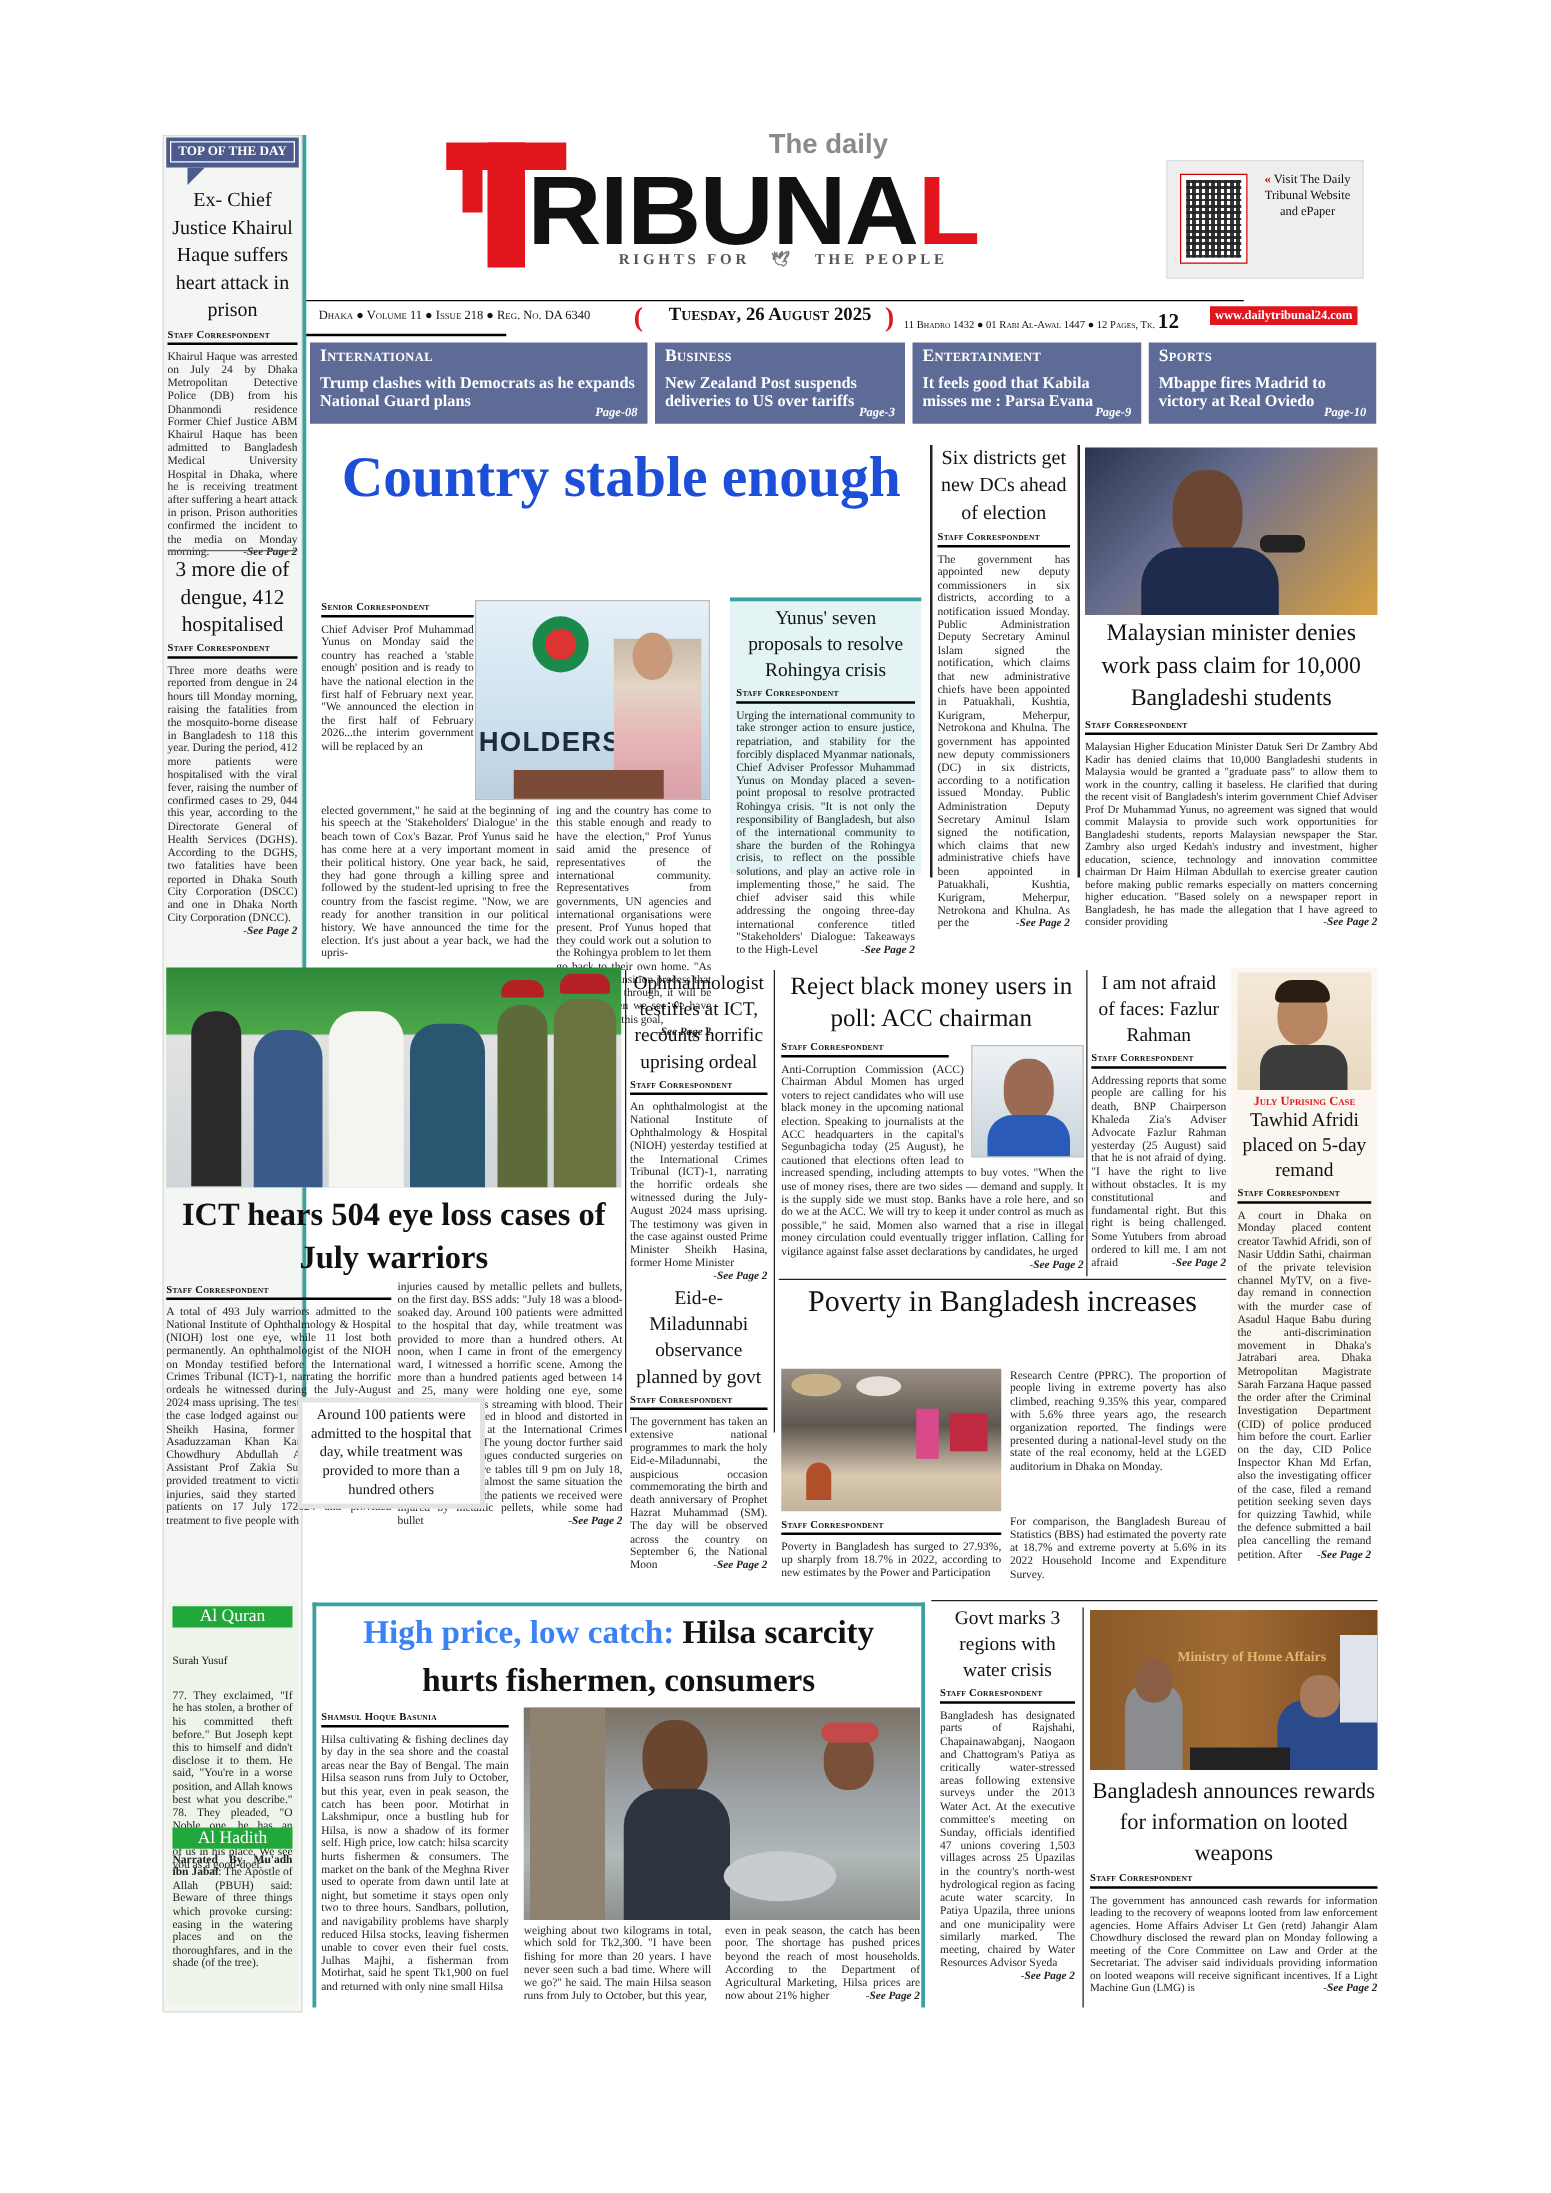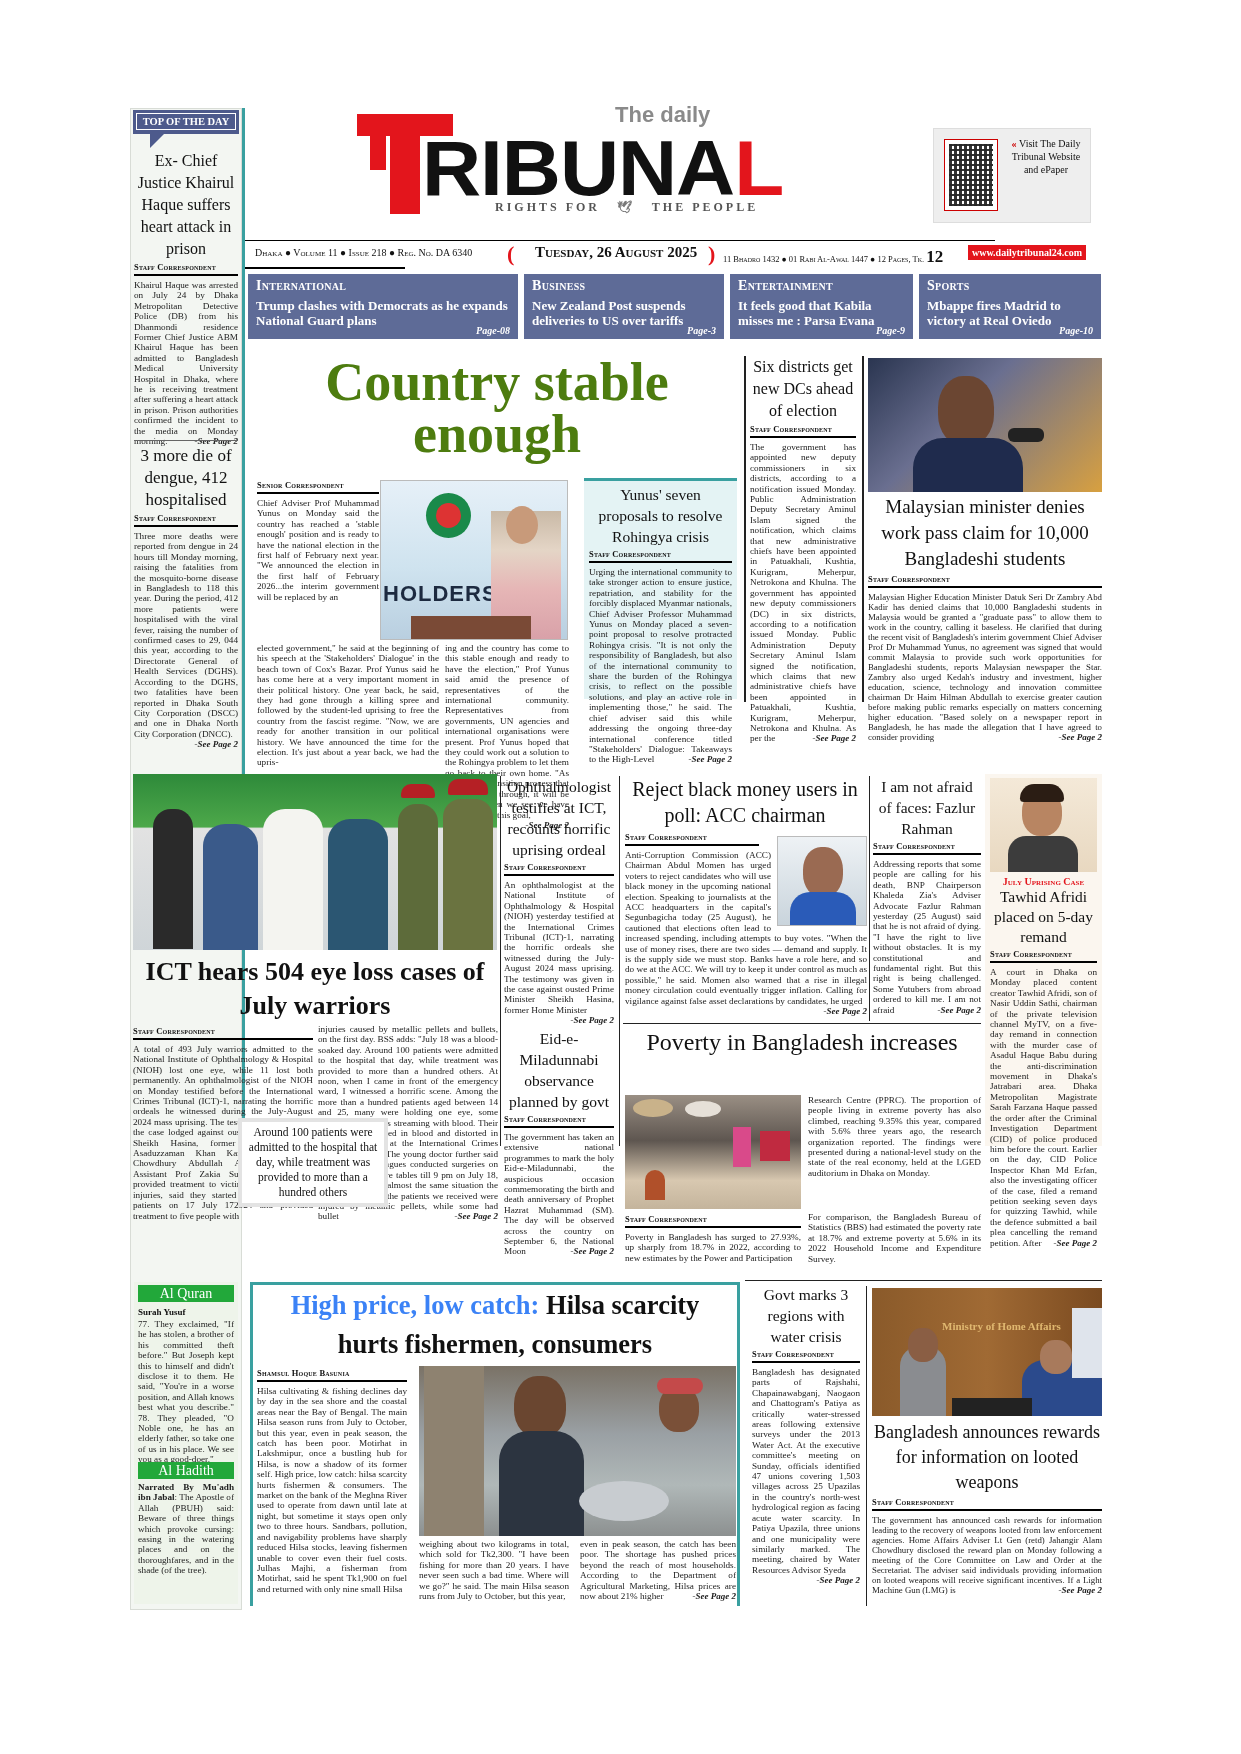--- a/index.html
+++ b/index.html
@@ -101,21 +101,21 @@
   <div class="cname">Entertainment</div>
   <div class="ctitle">It feels good that Kabila misses me : Parsa Evana</div>
   <div class="cpage">Page-9</div>
 </div>
 <div class="cat" style="left:919px;width:182px">
   <div class="cname">Sports</div>
   <div class="ctitle">Mbappe fires Madrid to victory at Real Oviedo</div>
   <div class="cpage">Page-10</div>
 </div>
 
-<div class="abs" style="left:252px;top:356px;width:490px;text-align:center;color:#4d7c0f;font-weight:bold;font-size:54px;line-height:52px">
+<div class="abs" style="left:252px;top:356px;width:490px;text-align:center;color:#1d4ed8;font-weight:bold;font-size:46px;line-height:52px">
   <div>Country stable enough</div>
 </div>
 
 <div class="abs" style="left:257px;top:478px;width:122px">
   <div class="byline">Senior Correspondent</div>
   <div class="body-text">Chief Adviser Prof Muhammad Yunus on Monday said the country has reached a 'stable enough' position and is ready to have the national election in the first half of February next year. "We announced the election in the first half of February 2026...the interim government will be replaced by an</div>
 </div>
 <div class="photo" style="left:380px;top:480px;width:188px;height:160px;background:linear-gradient(180deg,#e6f0f8 0%,#cfe3ef 55%,#b9cfe0 100%);border:1px solid #bbb">
   <div class="abs" style="left:45px;top:12px;width:45px;height:45px;border-radius:50%;background:#1a8a4a"></div>
   <div class="abs" style="left:55px;top:22px;width:25px;height:25px;border-radius:50%;background:#d33"></div>
@@ -243,21 +243,21 @@
 <div class="abs" style="left:808px;top:1095px;width:173px">
   <div class="body-text">Research Centre (PPRC). The proportion of people living in extreme poverty has also climbed, reaching 9.35% this year, compared with 5.6% three years ago, the research organization reported. The findings were presented during a national-level study on the state of the real economy, held at the LGED auditorium in Dhaka on Monday.</div>
 </div>
 <div class="abs" style="left:808px;top:1212px;width:173px">
   <div class="body-text">For comparison, the Bangladesh Bureau of Statistics (BBS) had estimated the poverty rate at 18.7% and extreme poverty at 5.6% in its 2022 Household Income and Expenditure Survey.</div>
 </div>
 
 <div class="abs" style="left:134px;top:1282px;width:104px;height:322px;background:#eef4ea"></div>
 <div class="abs" style="left:138px;top:1285px;width:96px;background:#22a83a;color:#fff;font-size:14px;text-align:center;line-height:17px">Al Quran</div>
 <div class="abs" style="left:138px;top:1305px;width:96px">
-  <div style="font-size:9px;font-weight:bold;margin:2px 0">Surah Yusuf</div>
+  <div style="font-size:9px;font-weight:normal;margin:18px 0">Surah Yusuf</div>
   <div class="body-text">77. They exclaimed, "If he has stolen, a brother of his committed theft before." But Joseph kept this to himself and didn't disclose it to them. He said, "You're in a worse position, and Allah knows best what you describe." 78. They pleaded, "O Noble one, he has an elderly father, so take one of us in his place. We see you as a good-doer."</div>
 </div>
 <div class="abs" style="left:138px;top:1462px;width:96px;background:#22a83a;color:#fff;font-size:14px;text-align:center;line-height:17px">Al Hadith</div>
 <div class="abs" style="left:138px;top:1482px;width:96px">
   <div class="body-text"><b>Narrated By Mu'adh ibn Jabal</b><span>: The Apostle of Allah (PBUH) said: Beware of three things which provoke cursing: easing in the watering places and on the thoroughfares, and in the shade (of the tree).</span></div>
 </div>
 
 <div class="abs" style="left:250px;top:1282px;width:490px;height:324px;border:3px solid #3aa0a0;border-bottom:none"></div>
 <div class="abs" style="left:254px;top:1286px;width:482px;text-align:center;font-weight:bold;font-size:26.5px;line-height:39px">
   <span style="color:#3b82f6">High price, low catch:</span>

